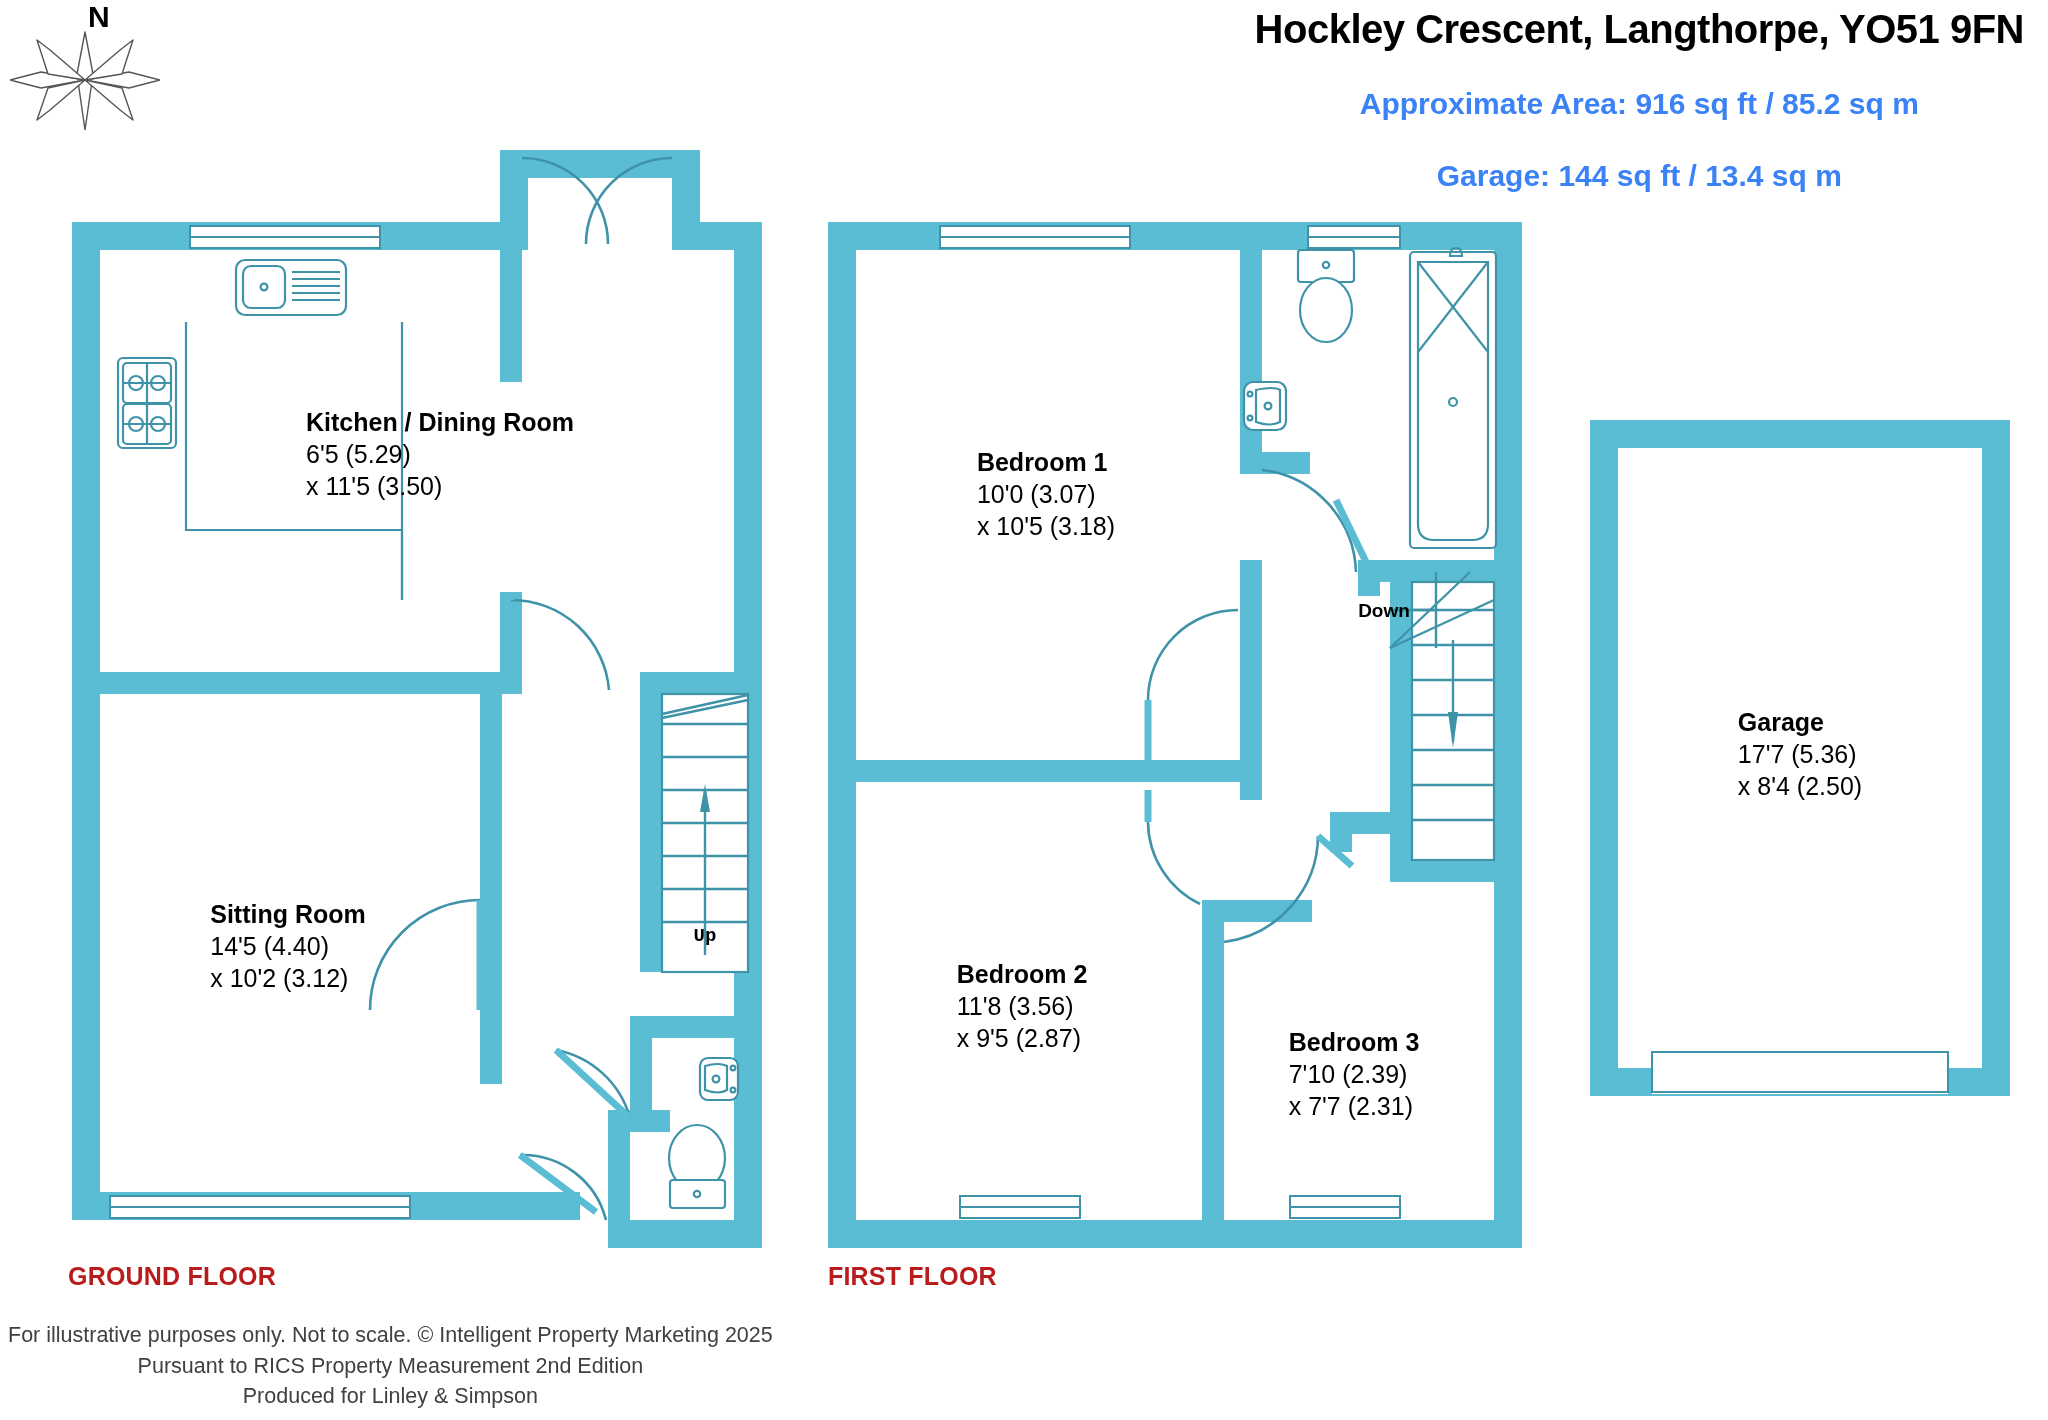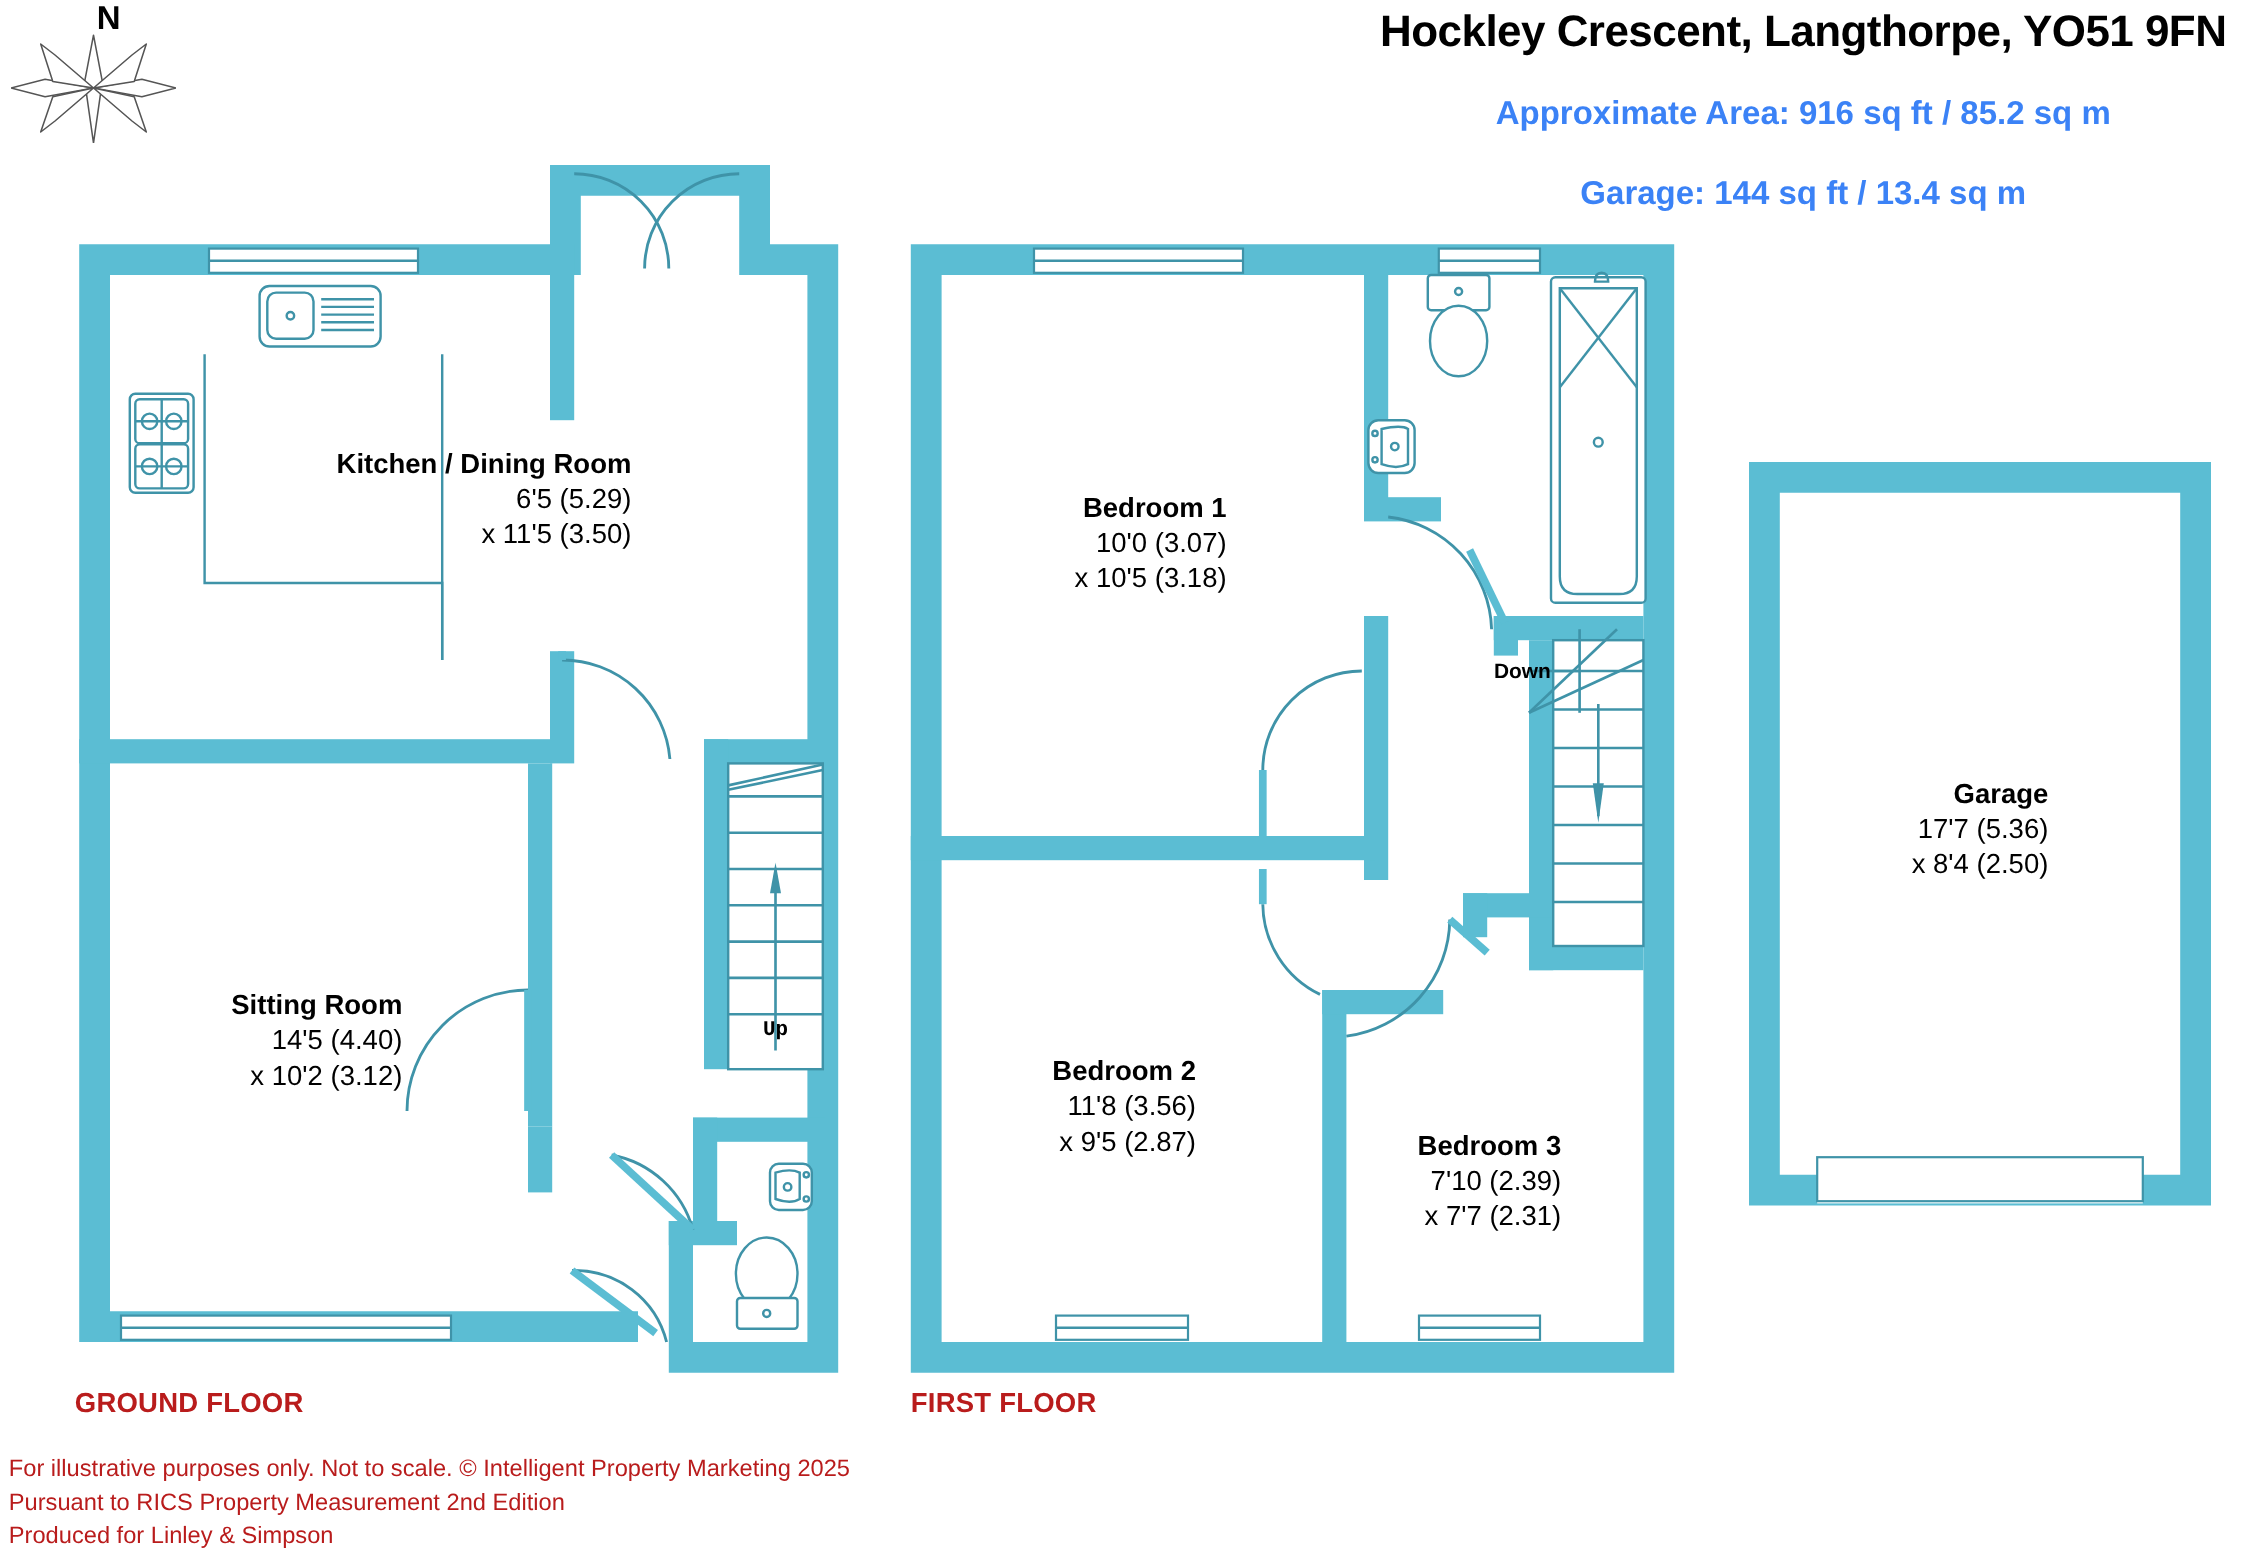--- a/index.html
+++ b/index.html
@@ -80,29 +80,30 @@
   }
   #floor-label-ground { left: 68px; top: 1262px; }
   #floor-label-first  { left: 828px; top: 1262px; }
 
   
   .footer {
     position: absolute;
     left: 8px;
     bottom: 8px;
     font-size: 21.5px;
-    color: #b91c1c;
+    color: #404040;
     line-height: 1.42;
     white-space: nowrap;
+    text-align: center;
   }
 
   
   .room {
     position: absolute;
-    text-align: right;
+    text-align: left;
     color: #000;
     white-space: nowrap;
     transform: translateX(-50%);
   }
   .room-name {
     font-size: 25px;
     font-weight: bold;
     line-height: 1.28;
   }
   .room-dim {

